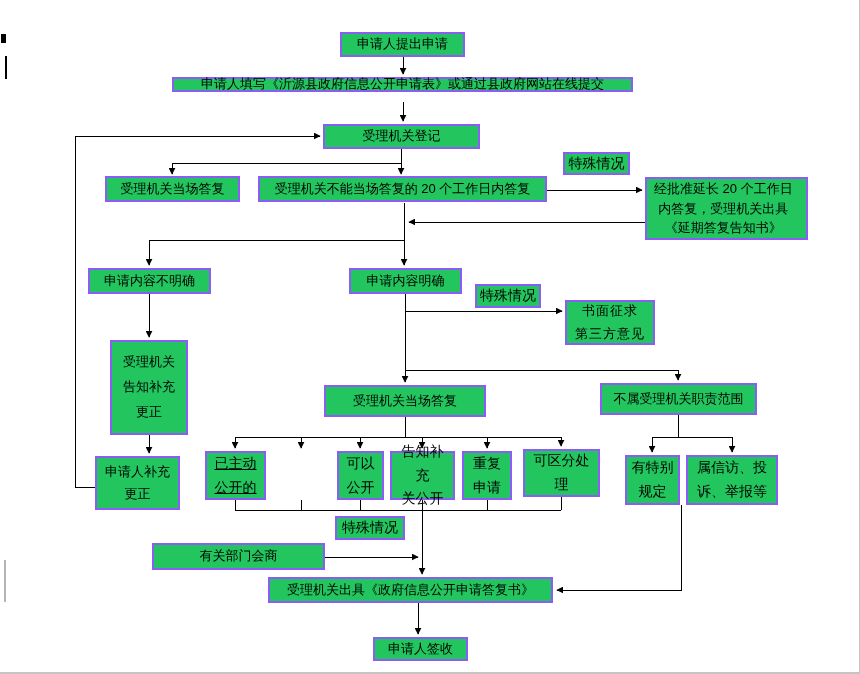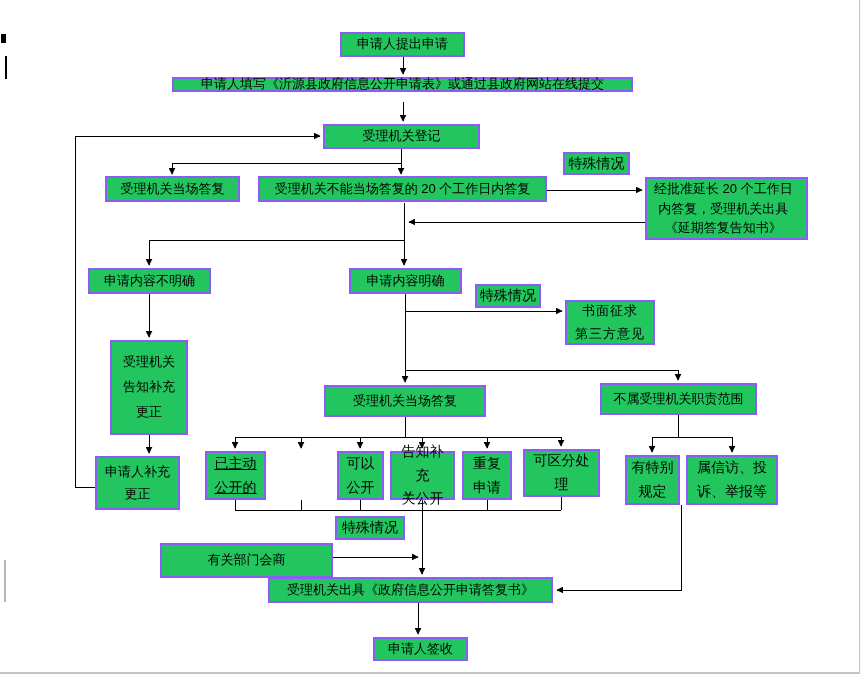--- a/index.html
+++ b/index.html
@@ -141,21 +141,21 @@
 理</div>
 
   <div class="box sm" style="left:625px;top:455px;width:55px;height:50px;">有特别
 规定</div>
 
   <div class="box sm" style="left:686px;top:455px;width:92px;height:50px;">属信访、投
 诉、举报等</div>
 
   <div class="box sm" style="left:335px;top:516px;width:70px;height:24px;">特殊情况</div>
 
-  <div class="box" style="left:160px;top:543px;width:173px;height:35px;">有关部门会商</div>
+  <div class="box" style="left:152px;top:543px;width:173px;height:27px;">有关部门会商</div>
 
   <div class="box" style="left:268px;top:577px;width:285px;height:26px;">受理机关出具《政府信息公开申请答复书》</div>
 
   <div class="box" style="left:373px;top:637px;width:95px;height:24px;">申请人签收</div>
 
   <div class="artifact" style="left:1px;top:34px;width:5px;height:9px;background:#000;"></div>
   <div class="artifact" style="left:5px;top:56px;width:2px;height:23px;background:#000;"></div>
   <div class="artifact" style="left:4px;top:560px;width:2px;height:42px;background:#b5b5b5;"></div>
 
 </div>

